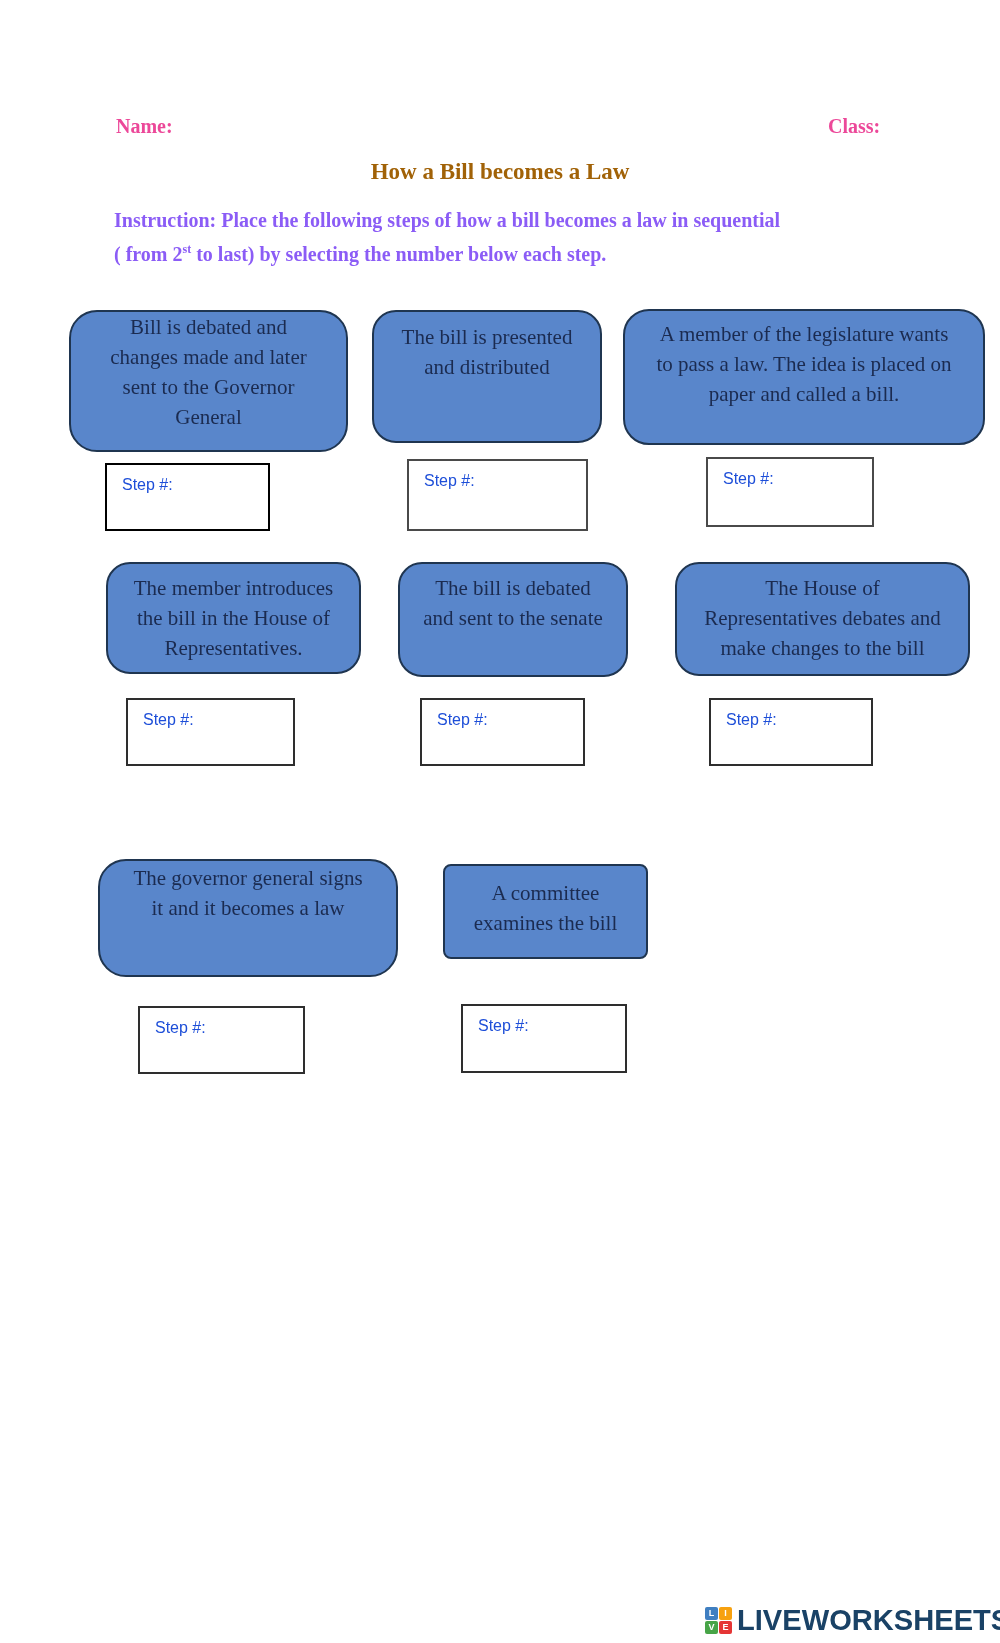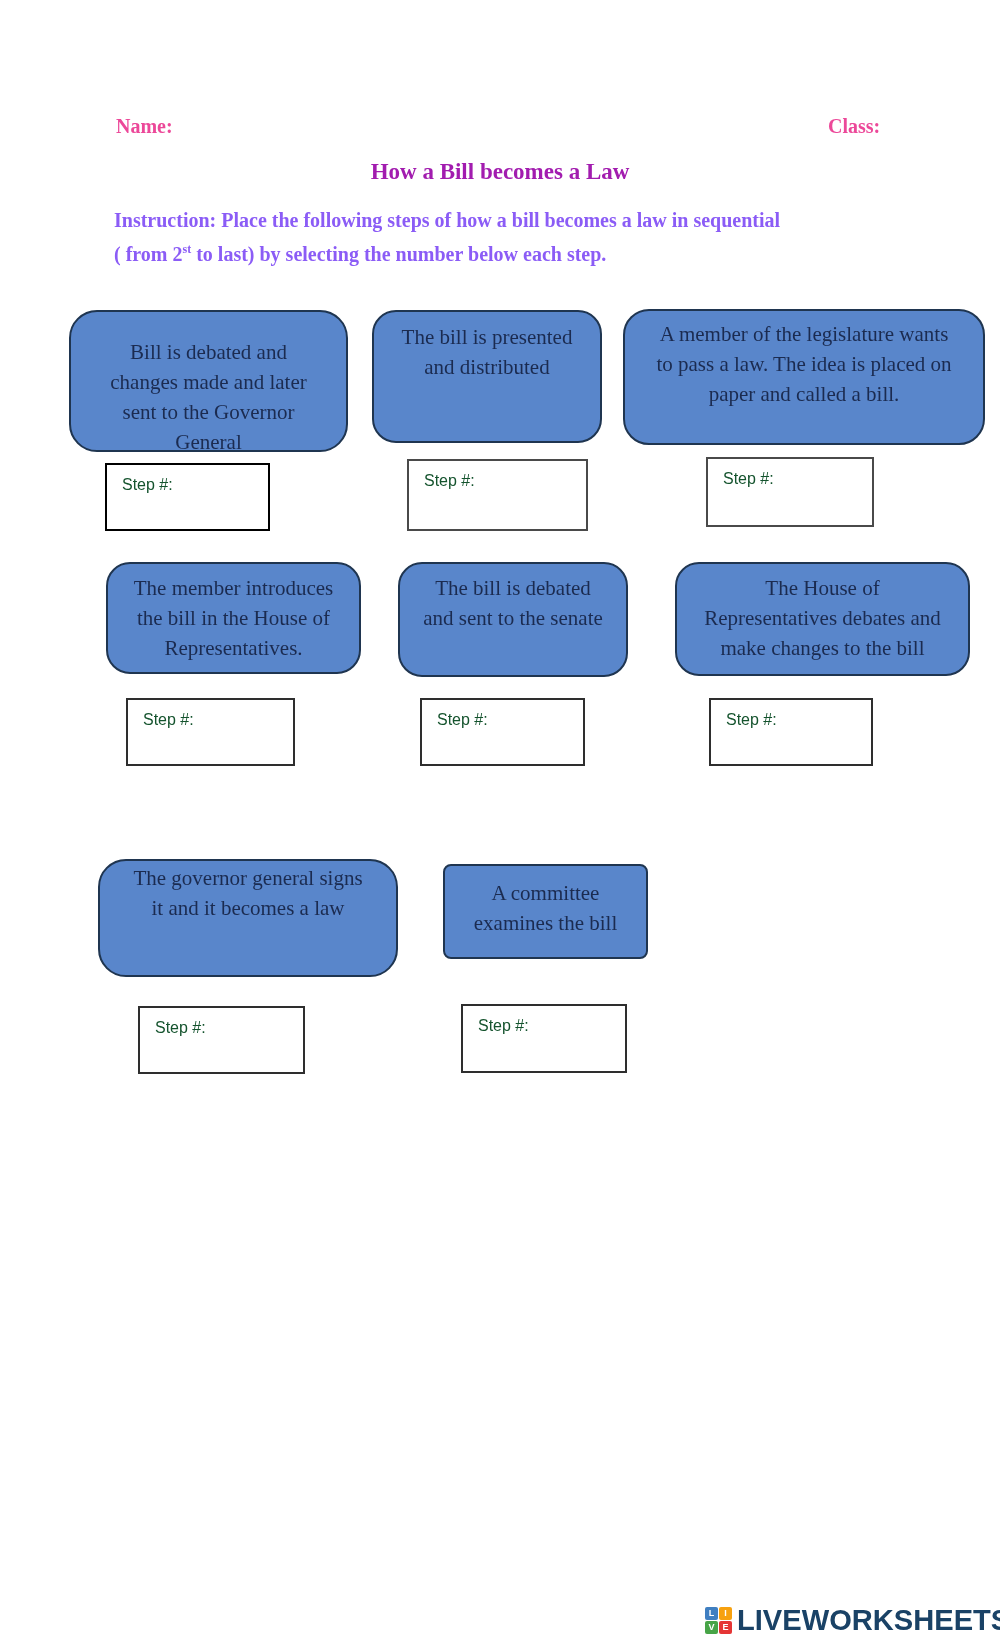--- a/index.html
+++ b/index.html
@@ -20,52 +20,52 @@
   }
   .hdr-label{
     position:absolute;
     font-size:20px;font-weight:bold;color:#ec4899;
   }
   .name-label{left:116px;top:115px;}
   .class-label{left:828px;top:115px;}
   .title{
     position:absolute;left:0;right:0;top:159px;
     text-align:center;
-    font-size:23px;font-weight:bold;color:#a21caf;
+    font-size:23px;font-weight:bold;color:#a16207;
   }
   .instruction{
     position:absolute;left:114px;top:206px;width:800px;
     font-size:20px;font-weight:bold;color:#8b5cf6;
     line-height:29px;
   }
   .instruction sup{font-size:12px;}
   .card{
     position:absolute;
     background:var(--card-fill);
     border:2px solid var(--card-border);
     color:var(--card-text);
     text-align:center;
     font-size:21px;
     line-height:30px;
   }
   .card .line{white-space:nowrap;}
-  .c1{left:69px;top:310px;width:279px;height:142px;border-radius:28px;padding-top:25px;}
+  .c1{left:69px;top:310px;width:279px;height:142px;border-radius:28px;padding-top:0;}
   .c2{left:372px;top:310px;width:230px;height:133px;border-radius:24px;padding-top:10px;}
   .c3{left:623px;top:309px;width:362px;height:136px;border-radius:26px;padding-top:8px;}
   .c4{left:77px;top:562px;width:255px;height:112px;border-radius:24px;padding-top:9px;margin-left:29px;}
   .c5{left:398px;top:562px;width:230px;height:115px;border-radius:24px;padding-top:9px;}
   .c6{left:675px;top:562px;width:295px;height:114px;border-radius:24px;padding-top:9px;}
   .c7{left:98px;top:859px;width:300px;height:118px;border-radius:28px;padding-top:2px;}
   .c8{left:443px;top:864px;width:205px;height:95px;border-radius:8px;padding-top:12px;}
   .step{
     position:absolute;
     background:#ffffff;
     border:2px solid var(--step-border);
     font-family:"Liberation Sans", sans-serif;
-    font-size:16px;color:#14532d;
+    font-size:16px;color:#1d4ed8;
     padding:11px 0 0 15px;
     cursor:pointer;
   }
   .s1{left:105px;top:463px;width:165px;height:68px;border-color:#000;}
   .s2{left:407px;top:459px;width:181px;height:72px;border-color:#4a4a4a;}
   .s3{left:706px;top:457px;width:168px;height:70px;border-color:#4a4a4a;}
   .s4{left:126px;top:698px;width:169px;height:68px;}
   .s5{left:420px;top:698px;width:165px;height:68px;}
   .s6{left:709px;top:698px;width:164px;height:68px;}
   .s7{left:138px;top:1006px;width:167px;height:68px;}

